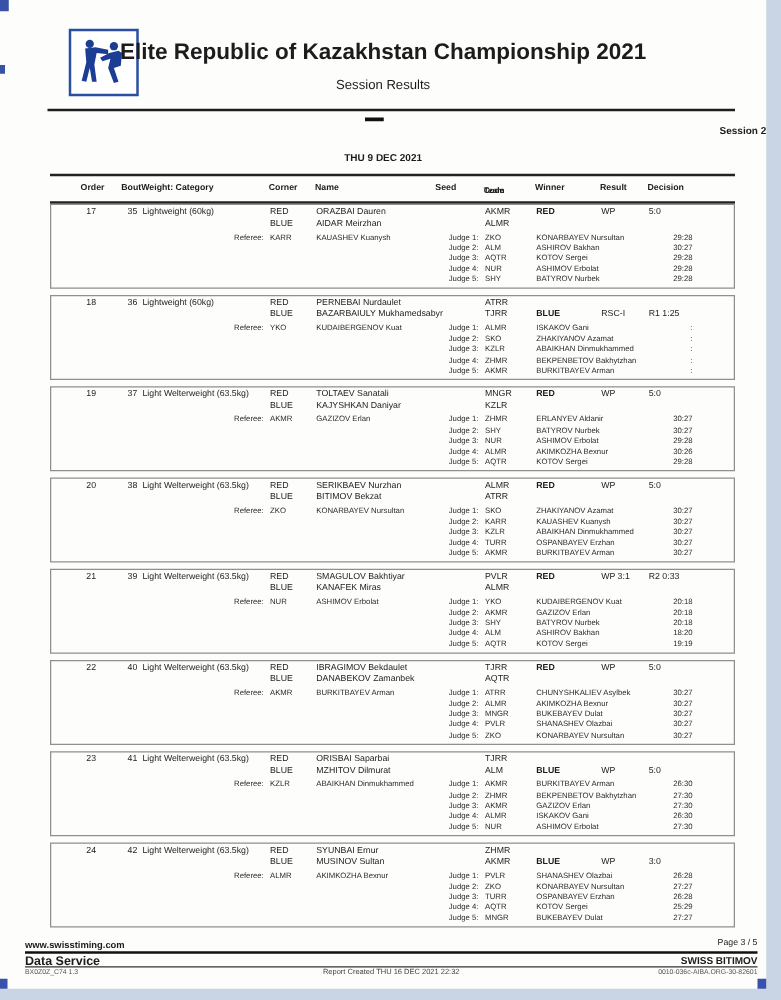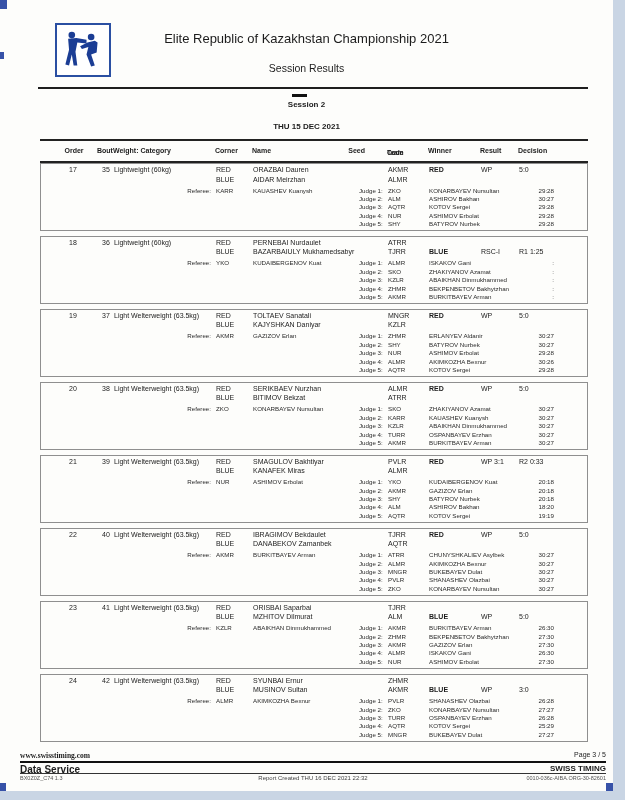--- a/index.html
+++ b/index.html
@@ -9,25 +9,25 @@
   .mark{position:absolute;background:#3752a8;}
   .m1{left:0;top:0;width:7px;height:9px}
   .m2{left:0;top:52px;width:4px;height:7px}
   .m3{left:0;top:783px;width:6px;height:8px}
   .m4{left:606px;top:783px;width:7px;height:8px}
 
   .logo-box{position:absolute;left:55px;top:23px;width:52px;height:50px;border:2px solid #2a4fa2;background:#fff;}
   .aiba-logo{position:absolute;left:486px;top:25px;width:102px;height:58px;}
 
   .ctr{position:absolute;left:0;width:613px;text-align:center;white-space:nowrap;}
-  .title{top:31px;font-size:13px;font-weight:normal;}
+  .title{top:31px;font-size:18px;font-weight:bold;}
   .subtitle{top:62px;font-size:10.5px;font-weight:normal;}
   .rule1{position:absolute;left:38px;top:87px;width:550px;height:2px;background:#1e1e1e;}
   .dash{position:absolute;left:292px;top:94px;width:15px;height:3px;background:#111;}
-  .session{top:100px;font-size:8px;font-weight:bold;}
+  .session{top:100px;font-size:8px;font-weight:bold;text-align:right;}
   .date{top:122px;font-size:8px;font-weight:bold;}
 
   .thead{position:absolute;left:40px;top:139px;width:548px;height:20px;
          border-top:2px solid #222;border-bottom:2px solid #222;font-size:7px;font-weight:bold;}
   .thead span{position:absolute;top:6px;white-space:nowrap;}
   .h-order{left:14px;width:40px;text-align:center}
   .h-bout{left:52px;width:26px;text-align:center}
   .h-weight{left:73px}
   .h-corner{left:175px}
   .h-name{left:212px}
@@ -55,21 +55,21 @@
   .c-reflb{left:118px;width:52px;text-align:right}
   .c-refcode{left:175px}
   .c-refname{left:212px}
   .c-jlb{left:318px}
   .c-jcode{left:347px}
   .c-jname{left:388px}
   .c-jscore{left:437px;width:76px;text-align:right}
 
   .f-row{position:absolute;left:20px;width:586px;white-space:nowrap;}
   .f1{top:751px;height:10px}
-  .f1 .fl{font-size:7.5px;font-weight:bold;font-family:Liberation Serif, serif;}
+  .f1 .fl{font-size:7.5px;font-weight:bold;}
   .f1 .fr{font-size:7px;}
   .f-rule1{position:absolute;left:20px;top:761px;width:586px;height:2px;background:#111;}
   .f2{top:763.5px;height:10px}
   .f2 .fl{font-size:10px;font-weight:bold;}
   .f2 .fr{font-size:8px;font-weight:bold;}
   .f-rule2{position:absolute;left:20px;top:773px;width:586px;height:1px;background:#333;}
   .f3{top:775px;font-size:5.5px;color:#555;}
   .fl{position:absolute;left:0;}
   .fr{position:absolute;right:0;}
   .fc{position:absolute;left:0;width:100%;text-align:center;font-size:6px;color:#444;}
@@ -90,21 +90,21 @@
     </svg>
   </div>
 
   <div class="ctr title">Elite Republic of Kazakhstan Championship 2021</div>
   <div class="ctr subtitle">Session Results</div>
 
 
   <div class="rule1"></div>
   <div class="dash"></div>
   <div class="ctr session">Session 2</div>
-  <div class="ctr date">THU 15 DEC 2021</div>
+  <div class="ctr date">THU 9 DEC 2021</div>
 
   <div class="thead">
     <span class="h-order">Order</span>
     <span class="h-bout">Bout</span>
     <span class="h-weight">Weight: Category</span>
     <span class="h-corner">Corner</span>
     <span class="h-name">Name</span>
     <span class="h-seed">Seed</span>
     <span class="h-team"><span>Team</span><br><span>Code</span></span>
     <span class="h-win">Winner</span>
@@ -539,21 +539,21 @@
       </div>
     </div>
 
   <div class="f-row f1">
     <span class="fl">www.swisstiming.com</span>
     <span class="fr">Page 3 / 5</span>
   </div>
   <div class="f-rule1"></div>
   <div class="f-row f2">
     <span class="fl">Data Service</span>
-    <span class="fr">SWISS TIMING</span>
+    <span class="fr">SWISS BITIMOV</span>
   </div>
   <div class="f-rule2"></div>
   <div class="f-row f3">
     <span class="fl">BX0Z0Z_C74 1.3</span>
     <span class="fc">Report Created  THU 16 DEC 2021 22:32</span>
     <span class="fr">0010-036c-AIBA.ORG-30-82601</span>
   </div>
 
   <div class="mark m1"></div>
   <div class="mark m2"></div>

